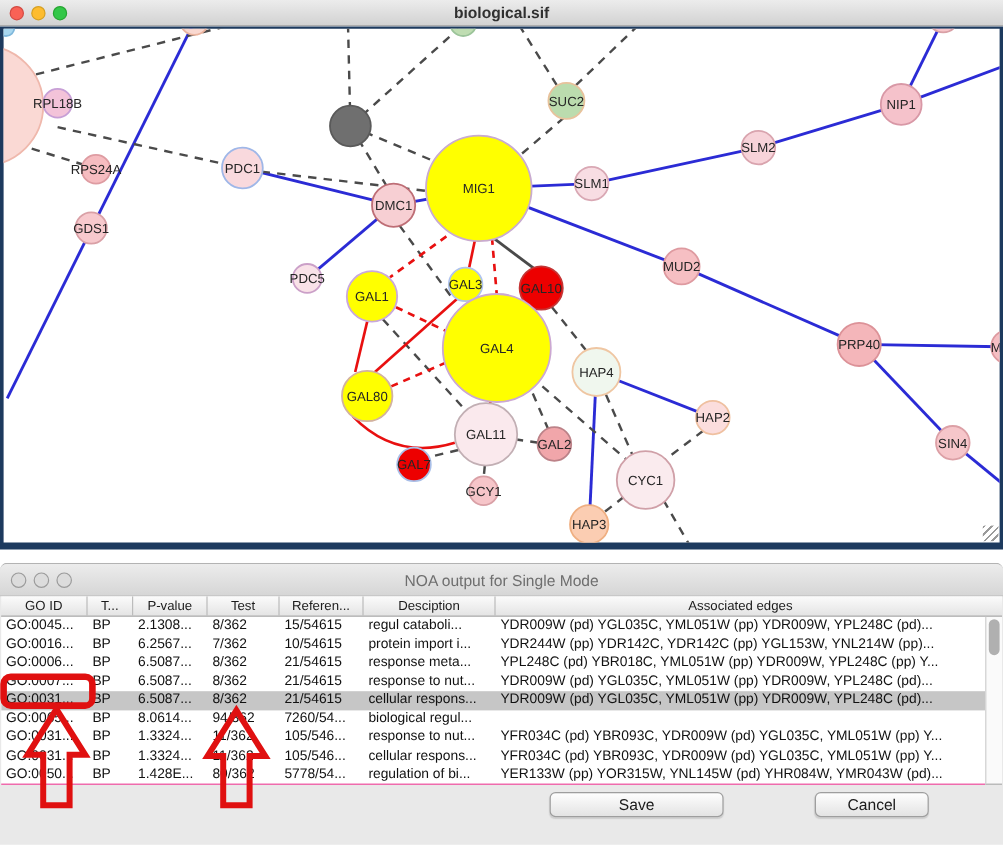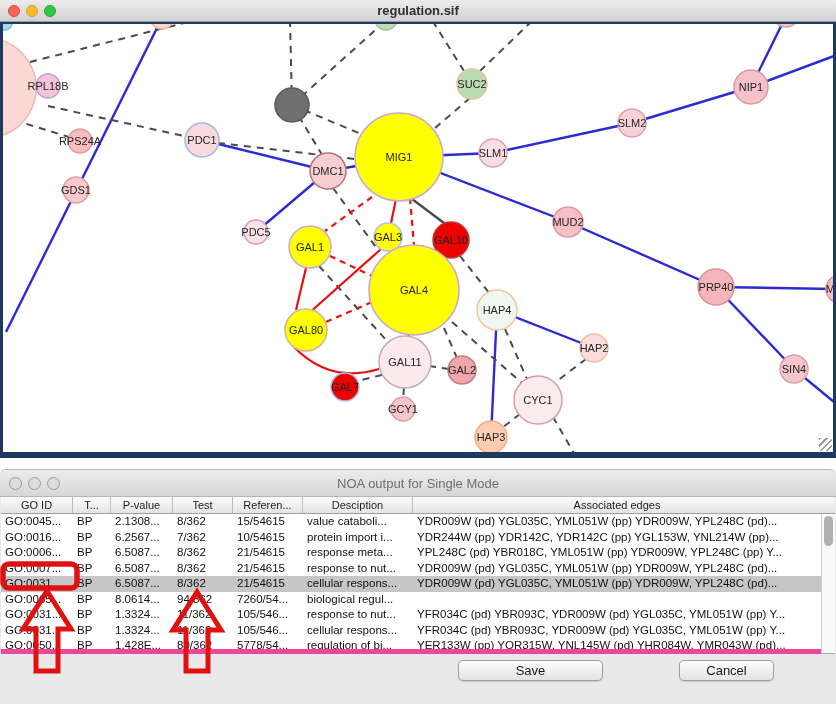--- a/index.html
+++ b/index.html
@@ -34,21 +34,21 @@
     background:#dcdcdc;border:1px solid #9b9b9b;box-sizing:border-box;}
   .ring.r1{left:9px;}.ring.r2{left:28px;}.ring.r3{left:47px;}
   
   .thead{position:absolute;left:1px;top:27px;width:834px;height:17px;
     background:linear-gradient(#fbfbfb,#e4e4e4);border-bottom:1px solid #9d9d9d;
     display:flex;box-sizing:border-box;}
   .th{height:100%;box-sizing:border-box;border-right:1px solid #bcbcbc;
     font-size:11px;color:#1c1c1c;text-align:center;line-height:16px;
     overflow:hidden;white-space:nowrap;}
   .tbody{position:absolute;left:1px;top:44px;width:820px;height:140px;background:#fff;
-    border-bottom:5px solid #ec4899;box-sizing:border-box;overflow:hidden;}
+    border-bottom:1px solid #ec4899;box-sizing:border-box;overflow:hidden;}
   .tr{display:flex;height:15.5px;line-height:15.5px;font-size:11.5px;color:#111;}
   .tr.selected{background:#c6c6c6;}
   .td{box-sizing:border-box;padding-left:4px;overflow:hidden;white-space:nowrap;}
   .vscroll{position:absolute;left:821px;top:44px;width:14px;height:140px;
     background:#fafafa;border-left:1px solid #cfcfcf;border-bottom:1px solid #ababab;box-sizing:border-box;}
   .vthumb{position:absolute;left:2px;top:2px;width:9px;height:30px;border-radius:5px;background:#b0b0b0;}
   
   .btn{position:absolute;height:21px;border:1px solid #9e9e9e;border-radius:5px;
     background:linear-gradient(#fefefe,#e3e3e3);font-size:13px;color:#1a1a1a;
     text-align:center;line-height:20px;box-shadow:0 1px 1px rgba(0,0,0,.12);box-sizing:border-box;}
@@ -57,21 +57,21 @@
   
   #annot{position:absolute;left:0;top:0;z-index:99;pointer-events:none;}
 </style>
 </head>
 <body>
 
 <div class="titlebar">
   <div class="tl red"></div>
   <div class="tl yellow"></div>
   <div class="tl green"></div>
-  <div class="title">regulation.sif</div>
+  <div class="title">biological.sif</div>
 </div>
 
 <div class="canvas">
   <svg id="network-svg" width="830" height="428" viewBox="3 24 830 428">
       <line x1="162" y1="18" x2="6" y2="332" stroke="#2b2bd5" stroke-width="2.4"></line>
       <line x1="202" y1="140" x2="328" y2="171" stroke="#2b2bd5" stroke-width="2.4"></line>
       <line x1="328" y1="171" x2="256" y2="232" stroke="#2b2bd5" stroke-width="2.4"></line>
       <line x1="328" y1="171" x2="390" y2="160" stroke="#2b2bd5" stroke-width="2.4"></line>
       <line x1="399" y1="157" x2="493" y2="153" stroke="#2b2bd5" stroke-width="2.4"></line>
       <line x1="493" y1="153" x2="632" y2="123" stroke="#2b2bd5" stroke-width="2.4"></line>
@@ -201,21 +201,21 @@
       <div class="th" style="width: 110px;">Desciption</div>
       <div class="th" style="width: 408px; border-right: none;">Associated edges</div>
     </div>
   <div class="tbody" id="tbody">
       <div class="tr">
         <div class="td" style="width: 72px;">GO:0045...</div>
         <div class="td" style="width: 38px;">BP</div>
         <div class="td" style="width: 62px;">2.1308...</div>
         <div class="td" style="width: 60px;">8/362</div>
         <div class="td" style="width: 70px;">15/54615</div>
-        <div class="td" style="width: 110px;">value cataboli...</div>
+        <div class="td" style="width: 110px;">regul cataboli...</div>
         <div class="td" style="width: 408px;">YDR009W (pd) YGL035C, YML051W (pp) YDR009W, YPL248C (pd)...</div>
       </div>
       <div class="tr">
         <div class="td" style="width: 72px;">GO:0016...</div>
         <div class="td" style="width: 38px;">BP</div>
         <div class="td" style="width: 62px;">6.2567...</div>
         <div class="td" style="width: 60px;">7/362</div>
         <div class="td" style="width: 70px;">10/54615</div>
         <div class="td" style="width: 110px;">protein import i...</div>
         <div class="td" style="width: 408px;">YDR244W (pp) YDR142C, YDR142C (pp) YGL153W, YNL214W (pp)...</div>

